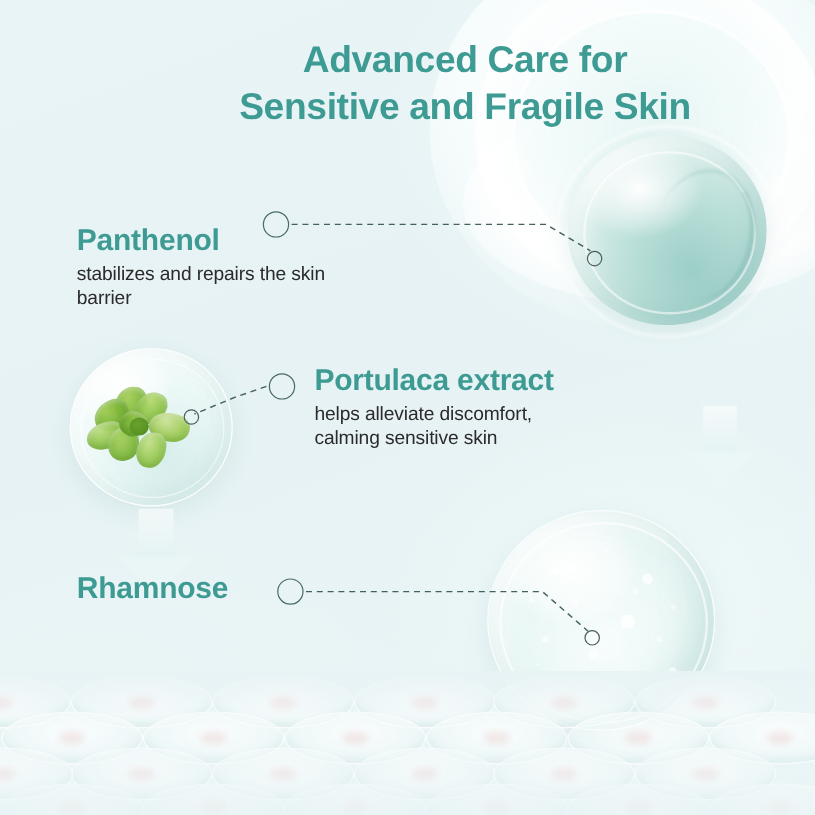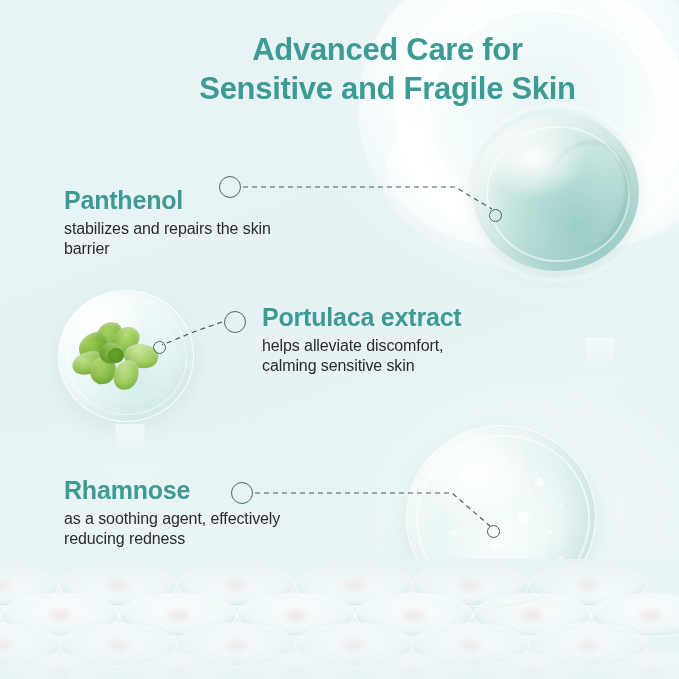--- a/index.html
+++ b/index.html
@@ -285,19 +285,17 @@
   <div class="ing" id="ing-portulaca">
     <div class="name">Portulaca extract</div>
     <div class="desc">helps alleviate discomfort,
 calming sensitive skin</div>
   </div>
   <div class="marker" id="marker-portulaca"></div>
   <div class="endpt" id="endpt-portulaca"></div>
 
   <div class="ing" id="ing-rhamnose">
     <div class="name">Rhamnose</div>
-    <div class="desc">as a soothing agent, effectively
-reducing redness</div>
   </div>
   <div class="marker" id="marker-rhamnose"></div>
   <div class="endpt" id="endpt-rhamnose"></div>
 
 </div>
 
 </body></html>

